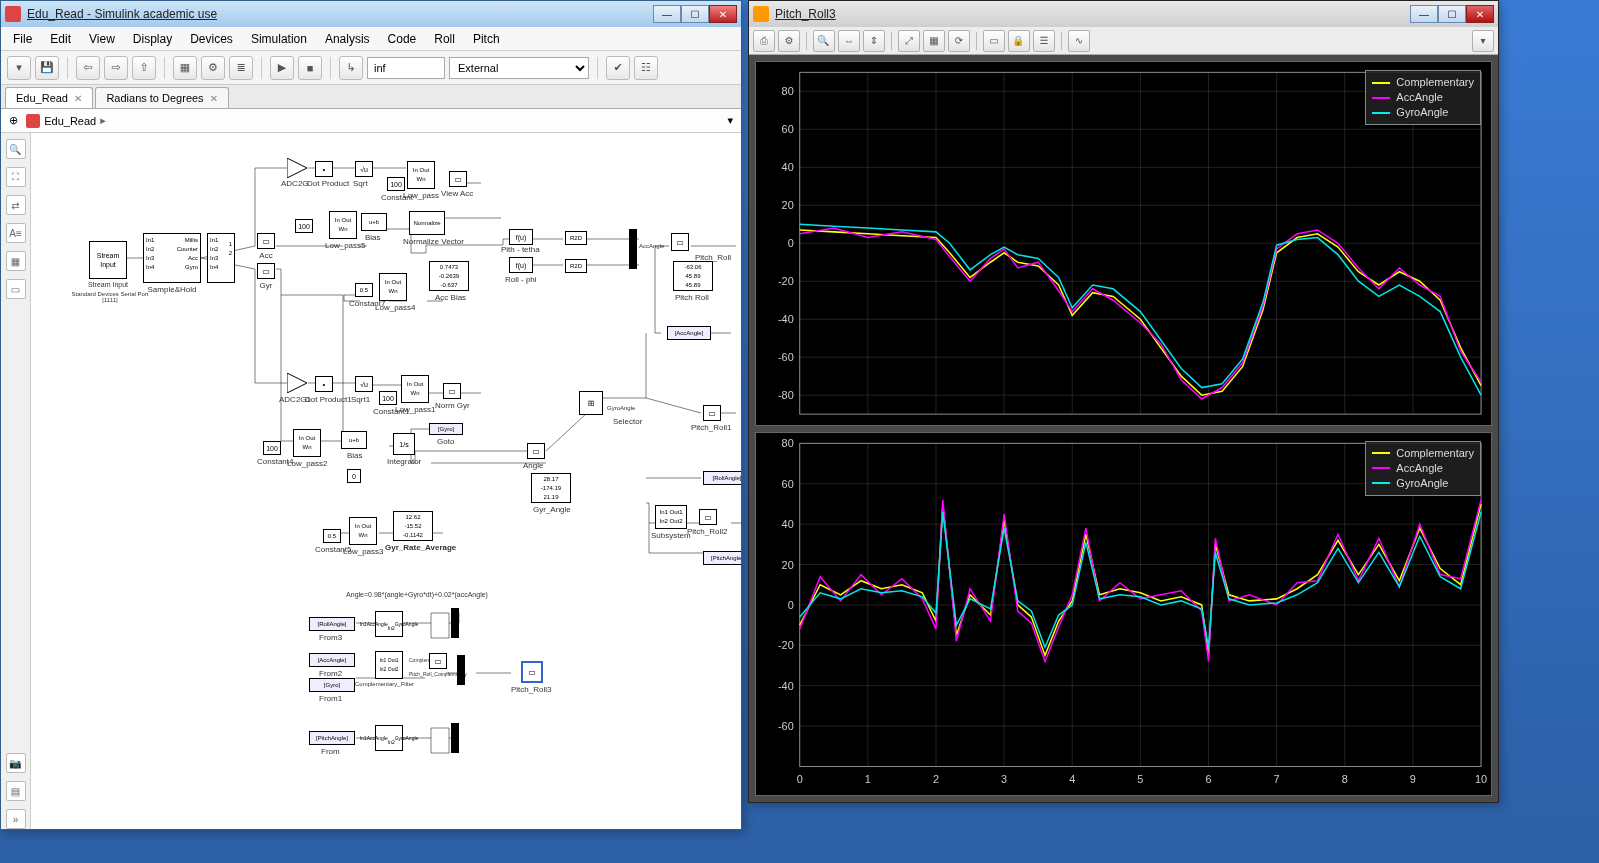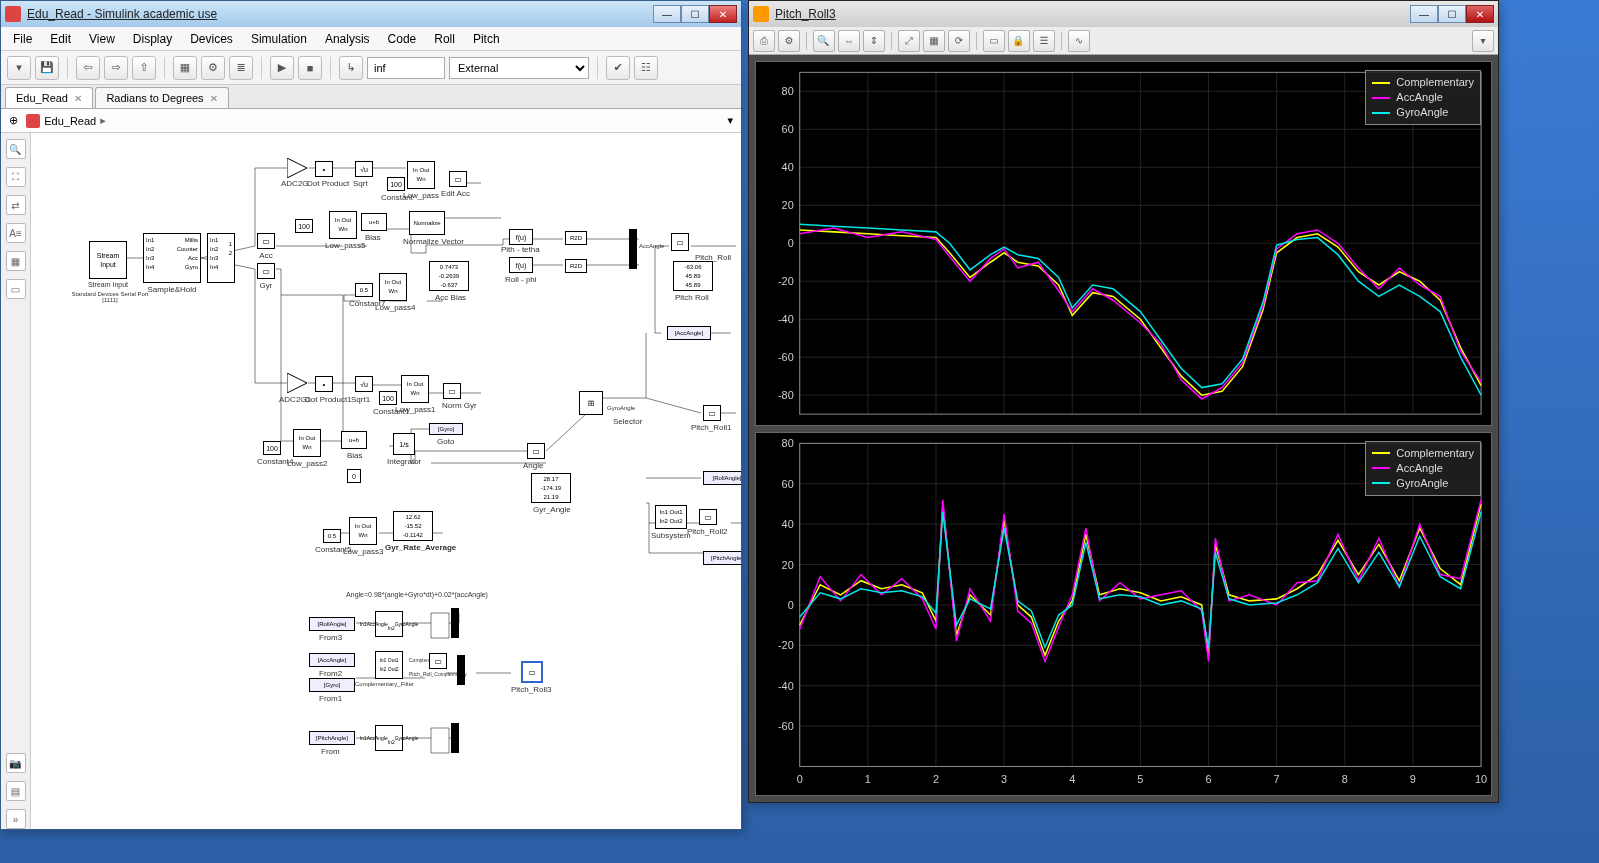--- a/index.html
+++ b/index.html
@@ -205,21 +205,21 @@
       <div class="lbl" style="left:250px;top:46px;">ADC2G</div>
       <div class="blk" style="left:284px;top:28px;width:18px;height:16px;">•</div>
       <div class="lbl" style="left:276px;top:46px;">Dot Product</div>
       <div class="blk" style="left:324px;top:28px;width:18px;height:16px;font-size:7px;">√u</div>
       <div class="lbl" style="left:322px;top:46px;">Sqrt</div>
       <div class="blk" style="left:356px;top:44px;width:18px;height:14px;font-size:7px;">100</div>
       <div class="lbl" style="left:350px;top:60px;">Constant</div>
       <div class="blk" style="left:376px;top:28px;width:28px;height:28px;font-size:6px;">In Out<br>Wn</div>
       <div class="lbl" style="left:372px;top:58px;">Low_pass</div>
       <div class="blk" style="left:418px;top:38px;width:18px;height:16px;">▭</div>
-      <div class="lbl" style="left:410px;top:56px;">Edit Acc</div>
+      <div class="lbl" style="left:410px;top:56px;">View Acc</div>
 
       <div class="blk" style="left:264px;top:86px;width:18px;height:14px;font-size:7px;">100</div>
       <div class="blk" style="left:298px;top:78px;width:28px;height:28px;font-size:6px;">In Out<br>Wn</div>
       <div class="lbl" style="left:294px;top:108px;">Low_pass5</div>
       <div class="blk" style="left:330px;top:80px;width:26px;height:18px;font-size:6px;">u+b</div>
       <div class="lbl" style="left:334px;top:100px;">Bias</div>
       <div class="blk" style="left:378px;top:78px;width:36px;height:24px;font-size:6px;">Normalize</div>
       <div class="lbl" style="left:372px;top:104px;">Normalize Vector</div>
 
       <div class="blk" style="left:478px;top:96px;width:24px;height:16px;font-size:7px;">f(u)</div>
@@ -262,21 +262,21 @@
       <div class="lbl" style="left:248px;top:262px;">ADC2G1</div>
       <div class="blk" style="left:284px;top:243px;width:18px;height:16px;">•</div>
       <div class="lbl" style="left:274px;top:262px;">Dot Product1</div>
       <div class="blk" style="left:324px;top:243px;width:18px;height:16px;font-size:7px;">√u</div>
       <div class="lbl" style="left:320px;top:262px;">Sqrt1</div>
       <div class="blk" style="left:348px;top:258px;width:18px;height:14px;font-size:7px;">100</div>
       <div class="lbl" style="left:342px;top:274px;">Constant1</div>
       <div class="blk" style="left:370px;top:242px;width:28px;height:28px;font-size:6px;">In Out<br>Wn</div>
       <div class="lbl" style="left:364px;top:272px;">Low_pass1</div>
       <div class="blk" style="left:412px;top:250px;width:18px;height:16px;">▭</div>
-      <div class="lbl" style="left:404px;top:268px;margin-left:7px;">Norm Gyr</div>
+      <div class="lbl" style="left:404px;top:268px;">Norm Gyr</div>
 
       <div class="blk" style="left:232px;top:308px;width:18px;height:14px;font-size:7px;">100</div>
       <div class="lbl" style="left:226px;top:324px;">Constant4</div>
       <div class="blk" style="left:262px;top:296px;width:28px;height:28px;font-size:6px;">In Out<br>Wn</div>
       <div class="lbl" style="left:256px;top:326px;">Low_pass2</div>
       <div class="blk" style="left:310px;top:298px;width:26px;height:18px;font-size:6px;">u+b</div>
       <div class="lbl" style="left:316px;top:318px;">Bias</div>
       <div class="blk" style="left:362px;top:300px;width:22px;height:22px;font-size:7px;">1/s</div>
       <div class="lbl" style="left:356px;top:324px;">Integrator</div>
       <div class="blk" style="left:316px;top:336px;width:14px;height:14px;font-size:7px;">0</div>

